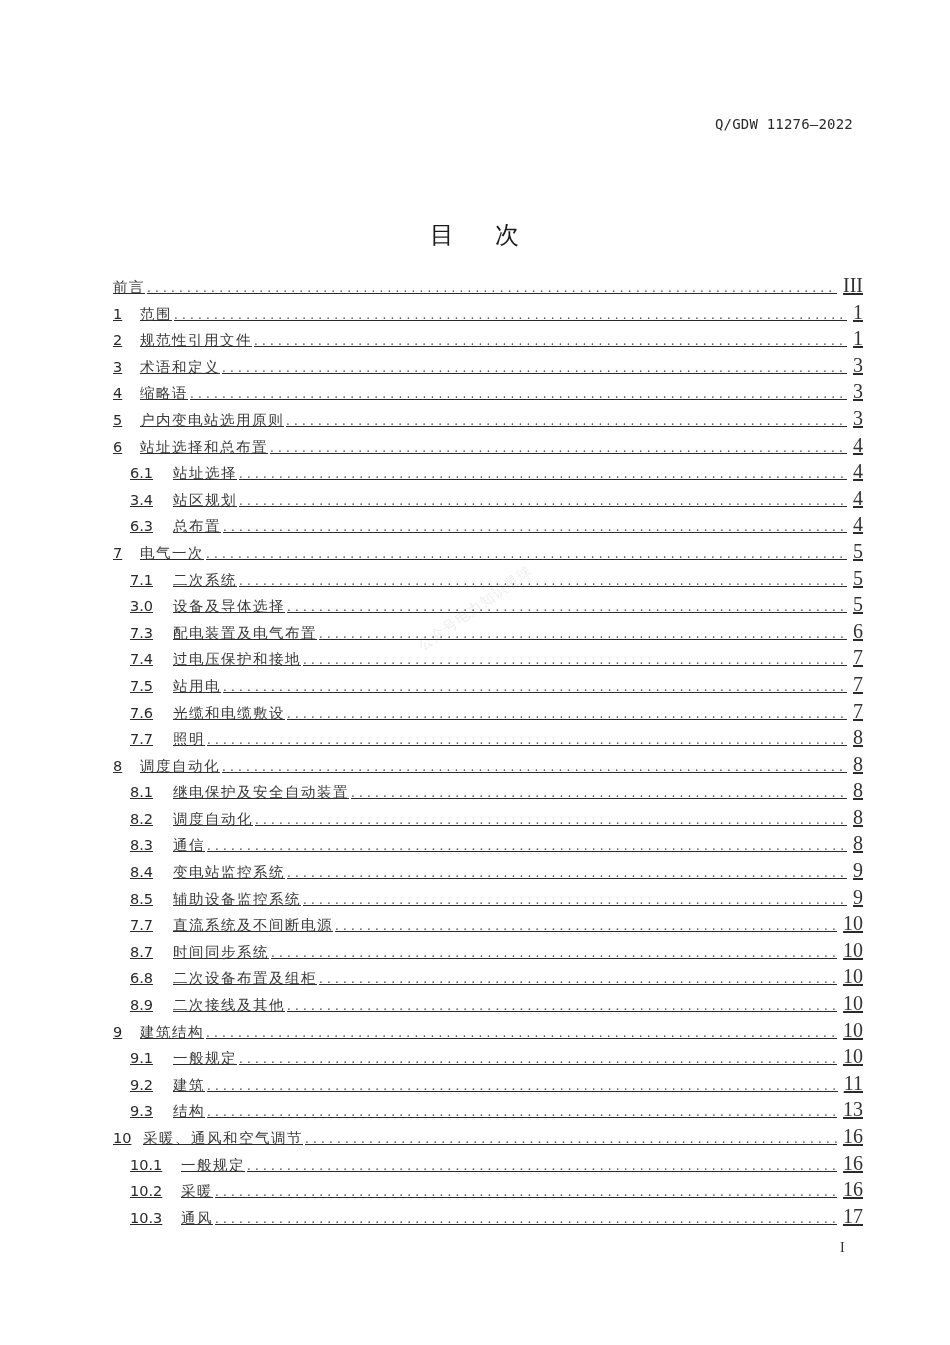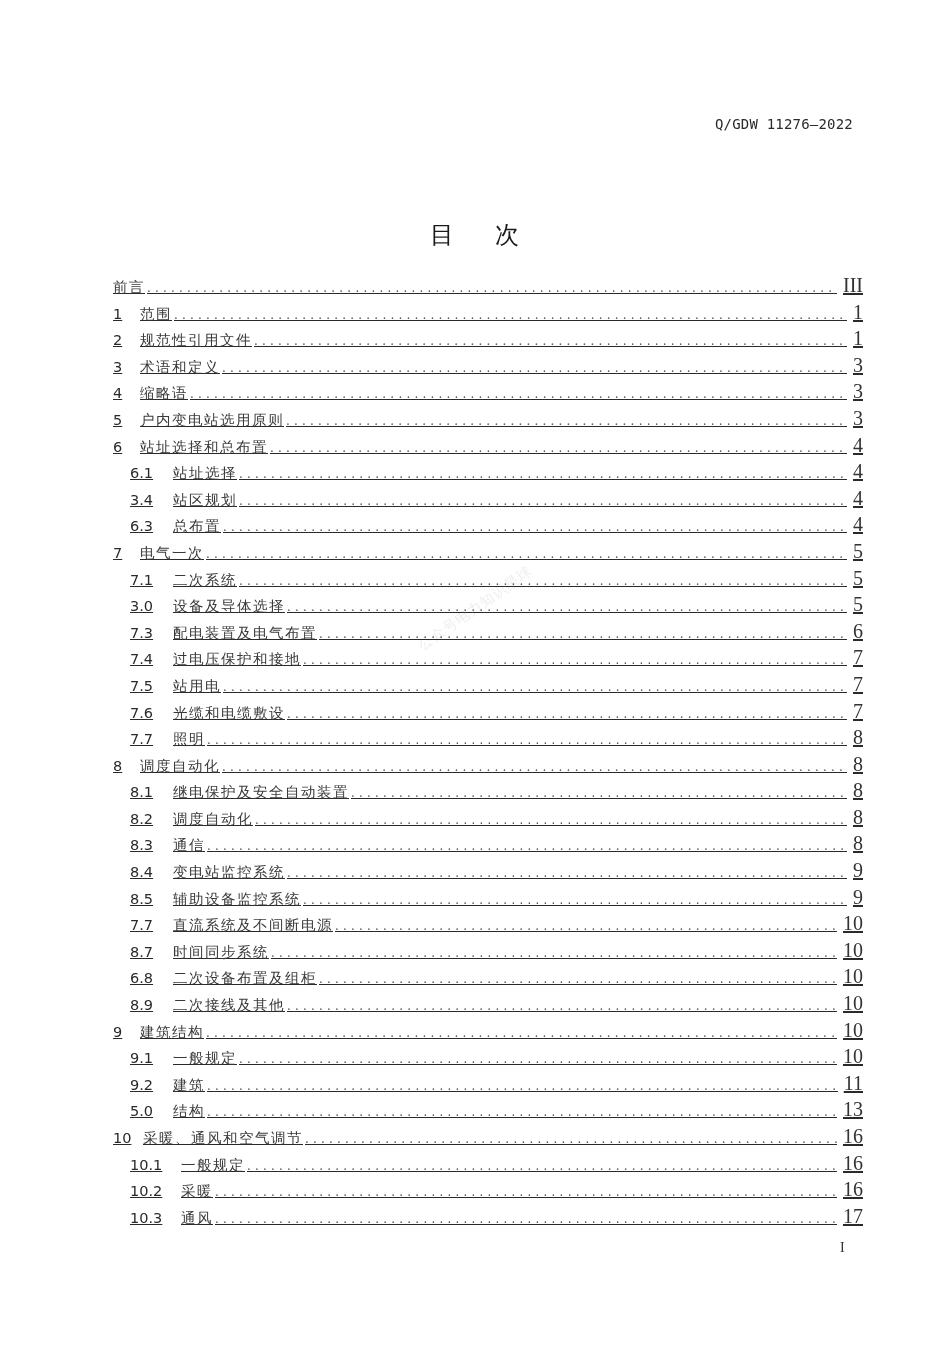--- a/index.html
+++ b/index.html
@@ -218,21 +218,21 @@
       <span class="dots">........................................................................................................................................................................................................</span>
       <span class="page">10</span>
     </div>
     <div class="row lvl2">
       <span class="num">9.2</span>
       <span class="label">建筑</span>
       <span class="dots">........................................................................................................................................................................................................</span>
       <span class="page">11</span>
     </div>
     <div class="row lvl2">
-      <span class="num">5.0</span>
+      <span class="num">9.3</span>
       <span class="label">结构</span>
       <span class="dots">........................................................................................................................................................................................................</span>
       <span class="page">13</span>
     </div>
     <div class="row lvl1 wide">
       <span class="num" style="width: 30px;">10</span>
       <span class="label">采暖、通风和空气调节</span>
       <span class="dots">........................................................................................................................................................................................................</span>
       <span class="page">16</span>
     </div>

